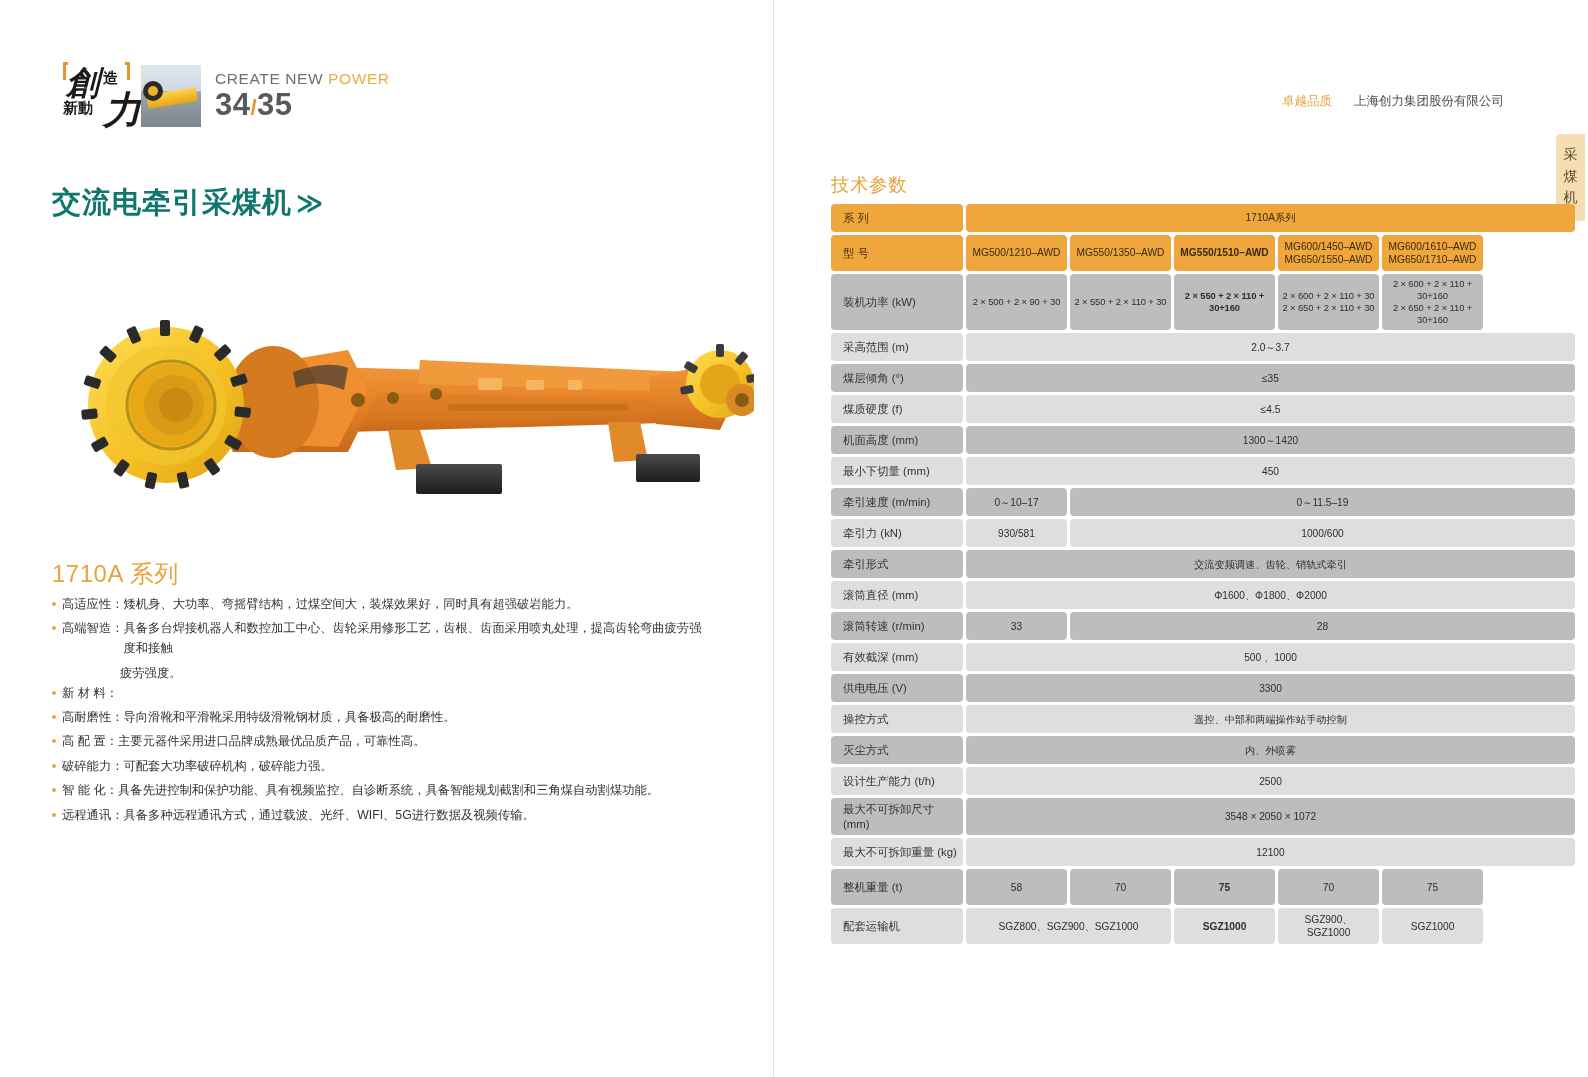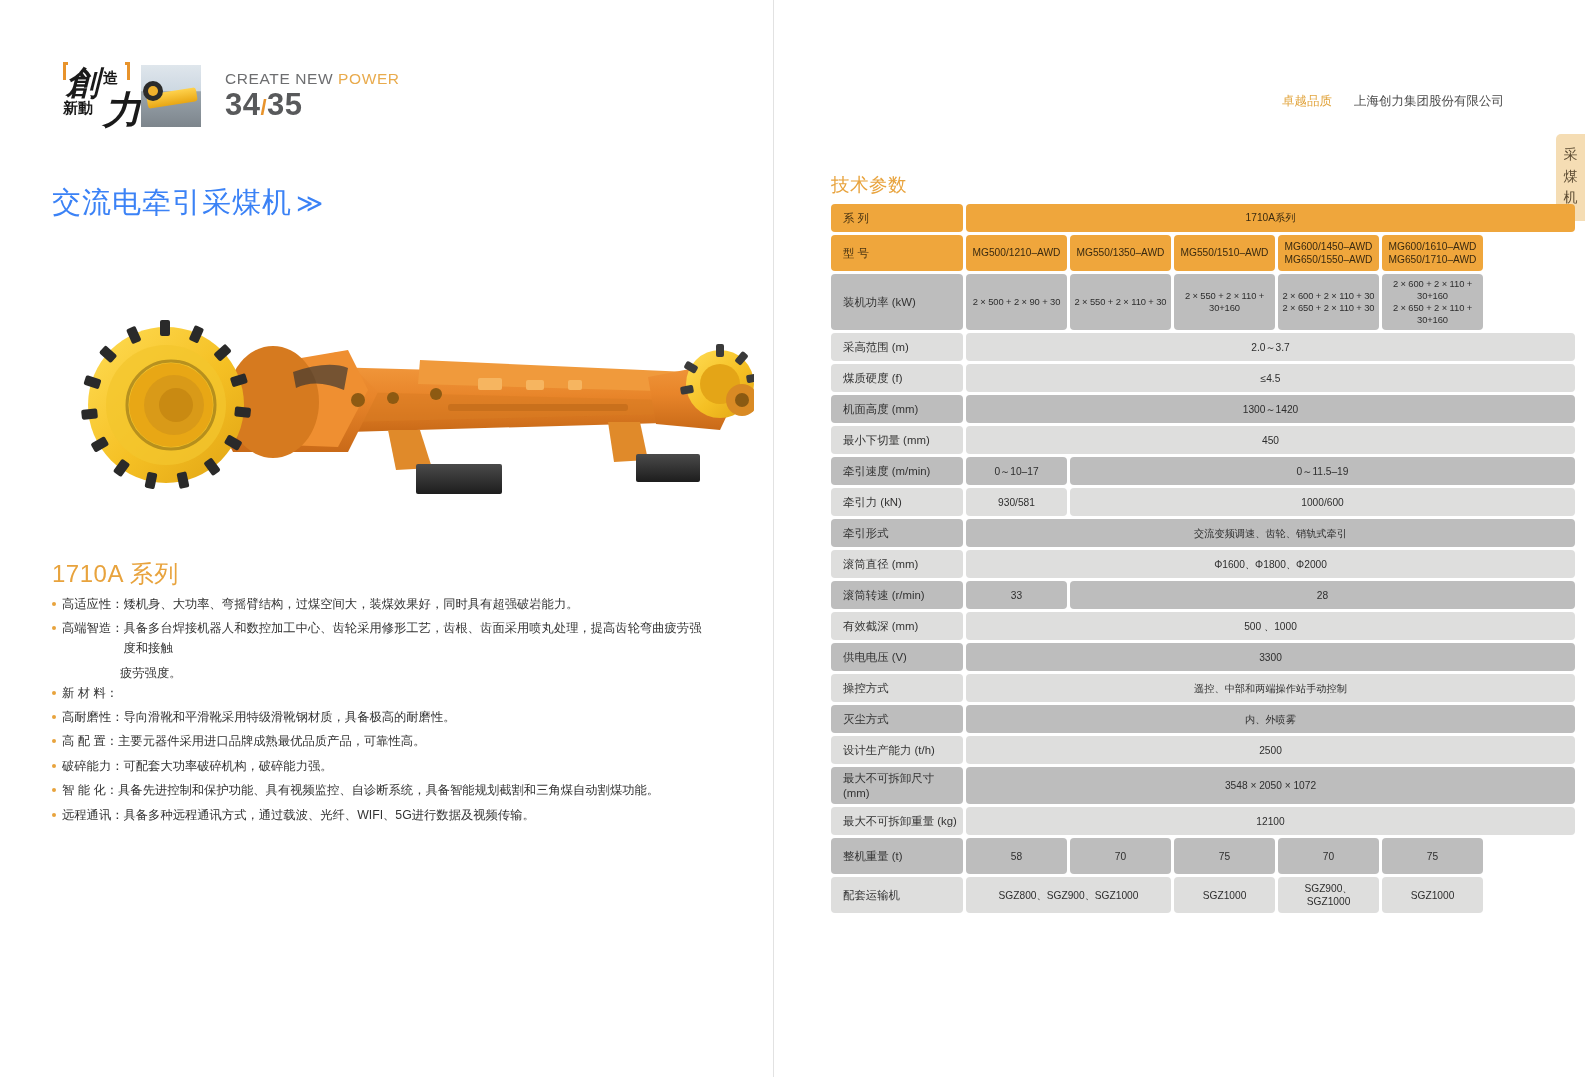--- a/index.html
+++ b/index.html
@@ -57,21 +57,21 @@
     border-radius:3px; transform: rotate(-9deg);
   }
   .logo-photo .mini-drum {
     position:absolute; left:2px; top:16px; width:20px; height:20px;
     border-radius:50%; background:#2b2b2b;
   }
   .logo-photo .mini-drum2 {
     position:absolute; left:7px; top:21px; width:10px; height:10px;
     border-radius:50%; background:#f0b12c;
   }
-  .logo-text { margin-left: 24px; }
+  .logo-text { margin-left: 14px; }
   .create-line {
     font-size: 15.5px; letter-spacing: 0.6px; color:#6d6e70; font-weight:500;
   }
   .create-line .pow { color:#e9ab4d; }
   .page-num {
     font-size: 31px; font-weight: bold; color:#58595b; letter-spacing:0.5px;
     line-height:1.05; margin-top:1px;
   }
   .page-num .slash { color:#e8932b; font-size:22px; }
 
@@ -88,22 +88,22 @@
     width: 29px; padding: 10px 0 12px;
     background:#f5ddb4; border-radius: 5px 0 0 5px;
     text-align:center;
     font-size: 14px; color:#5d4c33; line-height:1.55;
   }
   .side-tab span { display:block; }
 
   
   .left-title {
     position:absolute; left: 52px; top: 183px;
-    font-size: 29px; color:#3b82f6; letter-spacing: 1px;
-    font-weight: 400;
+    font-size: 29px; color:#0f766e; letter-spacing: 1px;
+    font-weight: 700;
   }
   .left-title .chev { font-size: 26px; margin-left: 4px; }
 
   .machine-photo {
     position:absolute; left: 48px; top: 272px; width: 706px; height: 228px;
   }
 
   .series-title {
     position:absolute; left: 52px; top: 558px;
     font-size: 24px; color:#e8a33d; font-weight: 500; letter-spacing:0.5px;
@@ -152,21 +152,21 @@
     padding-left: 12px; text-align:left;
     font-size: 11.4px; color:#333;
   }
   .orange { background:#efa63c; color:#3a2a10; }
   .orange.label-cell { color:#4a3412; font-weight:500; }
   .gray-d { background:#bdbdbd; }
   .gray-l { background:#dededd; }
   .val-wide { flex: 1 1 auto; }
   .c1 { flex: 0 0 101px; }
   .c2 { flex: 0 0 101px; }
-  .c3 { flex: 0 0 101px; }
+  .c3 { flex: 0 0 101px; font-weight: bold; }
   .c4 { flex: 0 0 101px; }
   .c5 { flex: 0 0 101px; }
   .span2 { flex: 0 0 205px; }
   .row-h36 .scell { min-height: 36px; }
   .row-h30 .scell { min-height: 28px; }
   .nowrapsmall { font-size: 9.4px; letter-spacing:-0.1px; }
 </style>
 </head>
 <body>
 
@@ -406,20 +406,24 @@
         <div class="scell c4 gray-d nowrapsmall">2 × 600 + 2 × 110 + 30
 2 × 650 + 2 × 110 + 30</div>
         <div class="scell c5 gray-d nowrapsmall">2 × 600 + 2 × 110 + 30+160
 2 × 650 + 2 × 110 + 30+160</div>
       </div>
       <div class="srow row-h30">
         <div class="scell label-cell gray-l">采高范围 (m)</div>
         <div class="scell val-wide gray-l">2.0～3.7</div>
       </div>
       <div class="srow row-h30">
+        <div class="scell label-cell gray-d">煤层倾角 (°)</div>
+        <div class="scell val-wide gray-d">≤35</div>
+      </div>
+      <div class="srow row-h30">
         <div class="scell label-cell gray-l">煤质硬度 (f)</div>
         <div class="scell val-wide gray-l">≤4.5</div>
       </div>
       <div class="srow row-h30">
         <div class="scell label-cell gray-d">机面高度 (mm)</div>
         <div class="scell val-wide gray-d">1300～1420</div>
       </div>
       <div class="srow row-h30">
         <div class="scell label-cell gray-l">最小下切量 (mm)</div>
         <div class="scell val-wide gray-l">450</div>

